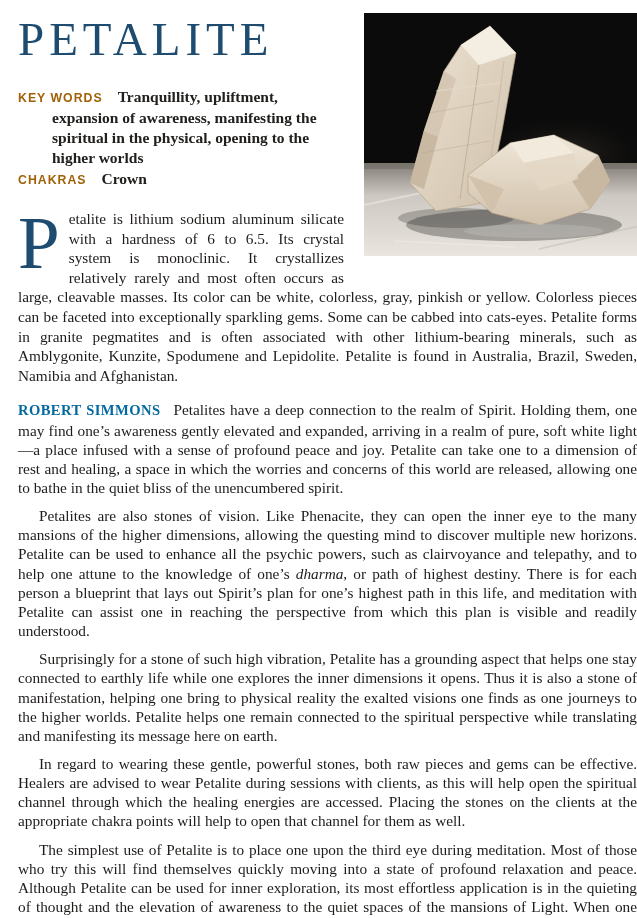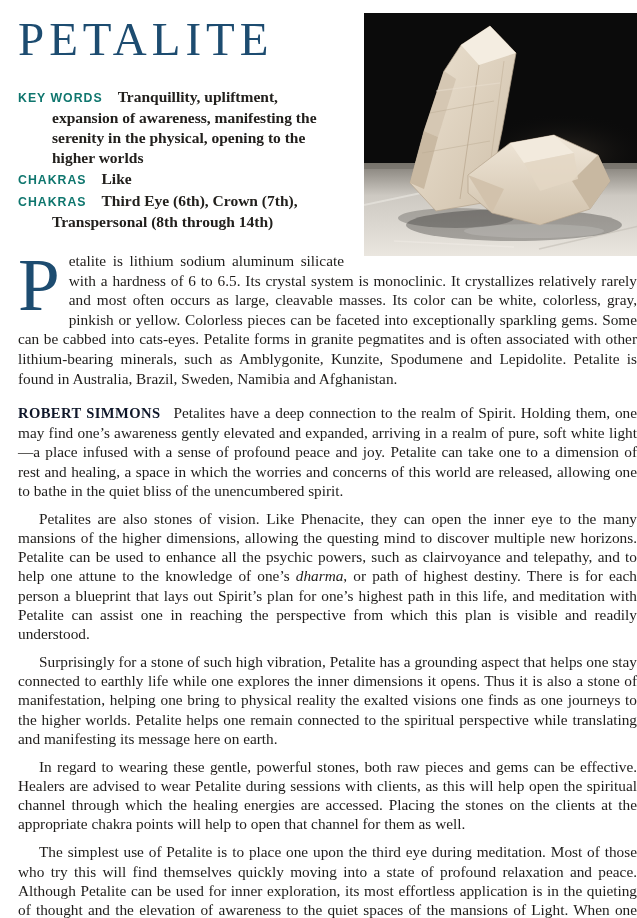--- a/index.html
+++ b/index.html
@@ -38,21 +38,21 @@
     font-size: 15.5px;
     line-height: 20px;
     font-weight: bold;
     color: #22201d;
   }
   .prop-label {
     font-family: "Liberation Sans", sans-serif;
     font-size: 12.3px;
     font-weight: bold;
     letter-spacing: 1px;
-    color: #0f766e;
+    color: #a16207;
     margin-right: 15px;
   }
   .intro {
     margin: 19px 0 0 0;
     text-align: justify;
     font-size: 15.3px;
     line-height: 19.6px;
   }
   .dropcap {
     float: left;
@@ -68,21 +68,21 @@
     margin: 0;
     text-align: justify;
     font-size: 15.3px;
     line-height: 19.15px;
   }
   .sim p.indent { text-indent: 21px; margin-top: 9px; }
   .author {
     font-weight: bold;
     font-size: 14.6px;
     letter-spacing: 0.4px;
-    color: #0f172a;
+    color: #0369a1;
     margin-right: 13px;
   }
 </style>
 </head>
 <body>
 
 <div class="page">
 
   <div class="photo-frame">
     <svg viewBox="0 0 280 243" preserveAspectRatio="none">
@@ -130,23 +130,22 @@
       <polygon points="234,142 246,168 226,196 208,168" fill="#c8b8a1"></polygon>
       <polygon points="104,162 128,200 140,176" fill="#d2c2ac"></polygon>
       <polygon points="160,150 210,140 214,166 176,178" fill="#e4d7c4" opacity="0.8"></polygon>
       <ellipse cx="170" cy="218" rx="70" ry="7" fill="#ffffff" opacity="0.14"></ellipse>
     </svg>
   </div>
 
   <h1 class="title">PETALITE</h1>
 
   <div class="props">
-    <p class="prop"><span class="prop-label">KEY WORDS</span><span class="prop-value">Tranquillity, upliftment, expansion of awareness, manifesting the serenity in the physical, opening to the higher worlds</span></p>
-    <p class="prop"><span class="prop-label">CHAKRAS</span><span class="prop-value">Like</span></p>
-    <p class="prop"><span class="prop-label">CHAKRAS</span><span class="prop-value">Third Eye (6th), Crown (7th), Transpersonal (8th through 14th)</span></p>
+    <p class="prop"><span class="prop-label">KEY WORDS</span><span class="prop-value">Tranquillity, upliftment, expansion of awareness, manifesting the spiritual in the physical, opening to the higher worlds</span></p>
+    <p class="prop"><span class="prop-label">CHAKRAS</span><span class="prop-value">Crown</span></p>
   </div>
 
   <p class="intro"><span class="dropcap">P</span><span>etalite is lithium sodium aluminum silicate with a hardness of 6 to 6.5. Its crystal system is monoclinic. It crystallizes relatively rarely and most often occurs as large, cleavable masses. Its color can be white, colorless, gray, pinkish or yellow. Colorless pieces can be faceted into exceptionally sparkling gems. Some can be cabbed into cats-eyes. Petalite forms in granite pegmatites and is often associated with other lithium-bearing minerals, such as Amblygonite, Kunzite, Spodumene and Lepidolite. Petalite is found in Australia, Brazil, Sweden, Namibia and Afghanistan.</span></p>
 
   <div class="sim">
     <p><span class="author">ROBERT SIMMONS</span><span>Petalites have a deep connection to the realm of Spirit. Holding them, one may find one’s awareness gently elevated and expanded, arriving in a realm of pure, soft white light—a place infused with a sense of profound peace and joy. Petalite can take one to a dimension of rest and healing, a space in which the worries and concerns of this world are released, allowing one to bathe in the quiet bliss of the unencumbered spirit.</span></p>
     <p class="indent"><span>Petalites are also stones of vision. Like Phenacite, they can open the inner eye to the many mansions of the higher dimensions, allowing the questing mind to discover multiple new horizons. Petalite can be used to enhance all the psychic powers, such as clairvoyance and telepathy, and to help one attune to the knowledge of one’s </span><i>dharma</i><span>, or path of highest destiny. There is for each person a blueprint that lays out Spirit’s plan for one’s highest path in this life, and meditation with Petalite can assist one in reaching the perspective from which this plan is visible and readily understood.</span></p>
     <p class="indent">Surprisingly for a stone of such high vibration, Petalite has a grounding aspect that helps one stay connected to earthly life while one explores the inner dimensions it opens. Thus it is also a stone of manifestation, helping one bring to physical reality the exalted visions one finds as one journeys to the higher worlds. Petalite helps one remain connected to the spiritual perspective while translating and manifesting its message here on earth.</p>
     <p class="indent">In regard to wearing these gentle, powerful stones, both raw pieces and gems can be effective. Healers are advised to wear Petalite during sessions with clients, as this will help open the spiritual channel through which the healing energies are accessed. Placing the stones on the clients at the appropriate chakra points will help to open that channel for them as well.</p>
     <p class="indent">The simplest use of Petalite is to place one upon the third eye during meditation. Most of those who try this will find themselves quickly moving into a state of profound relaxation and peace. Although Petalite can be used for inner exploration, its most effortless application is in the quieting of thought and the elevation of awareness to the quiet spaces of the mansions of Light. When one visits these domains, one returns with an inner serenity that acts as a reservoir of calm during the tribulations of daily life.</p>

